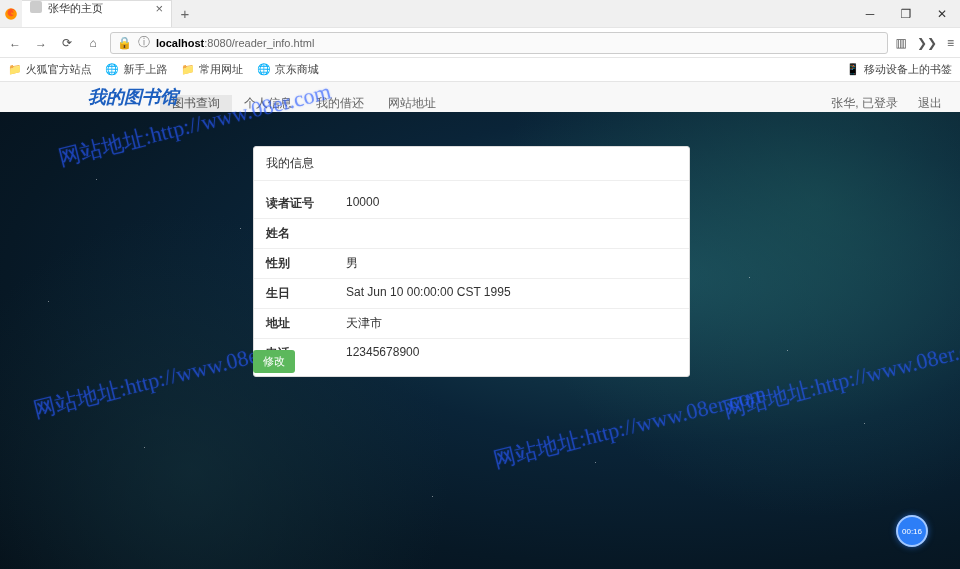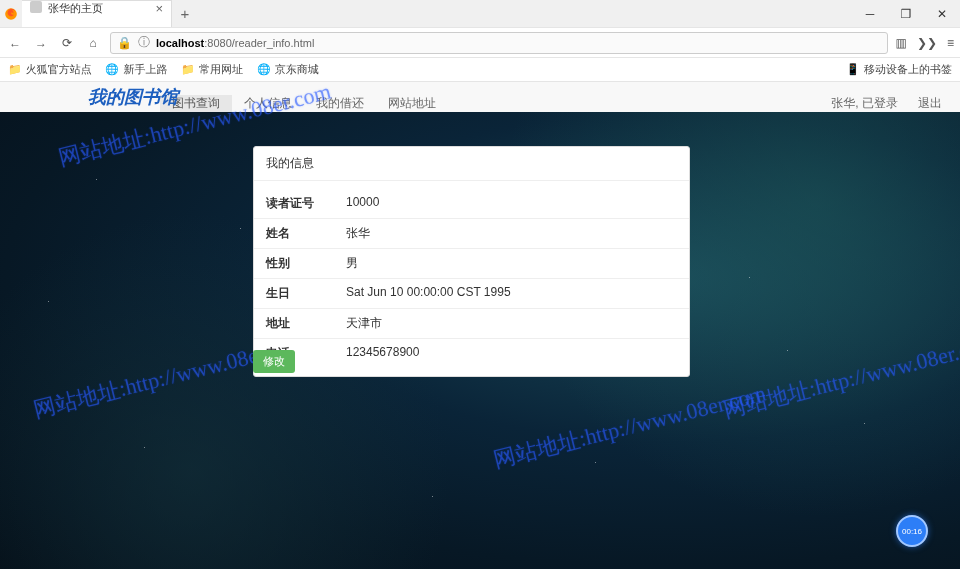--- a/index.html
+++ b/index.html
@@ -160,21 +160,20 @@
 
   <div class="panel">
     <div class="panel-header">我的信息</div>
     <div class="panel-body">
       <div class="row">
           <div class="k">读者证号</div>
           <div class="v">10000</div>
         </div>
       <div class="row">
           <div class="k">姓名</div>
-          <div class="v">张华</div>
         </div>
       <div class="row">
           <div class="k">性别</div>
           <div class="v">男</div>
         </div>
       <div class="row">
           <div class="k">生日</div>
           <div class="v">Sat Jun 10 00:00:00 CST 1995</div>
         </div>
       <div class="row">

